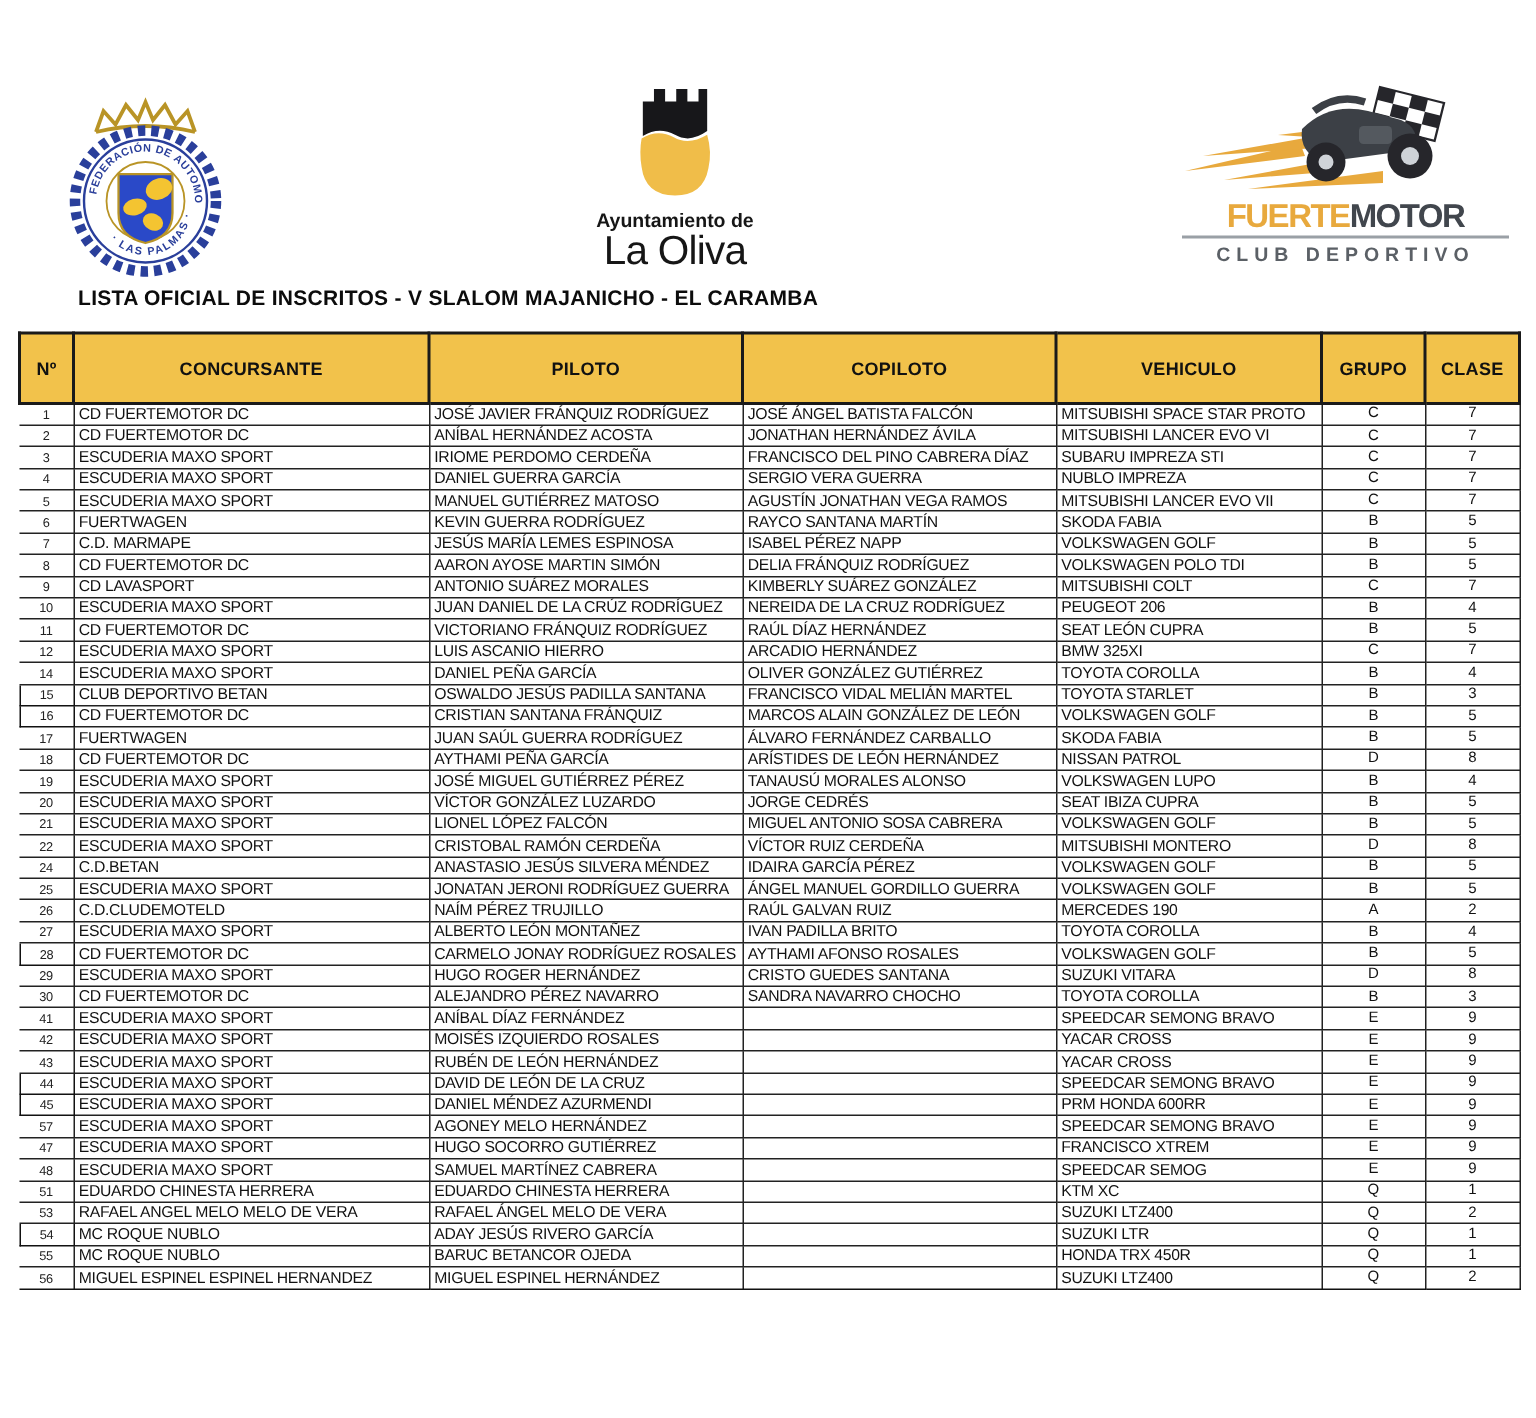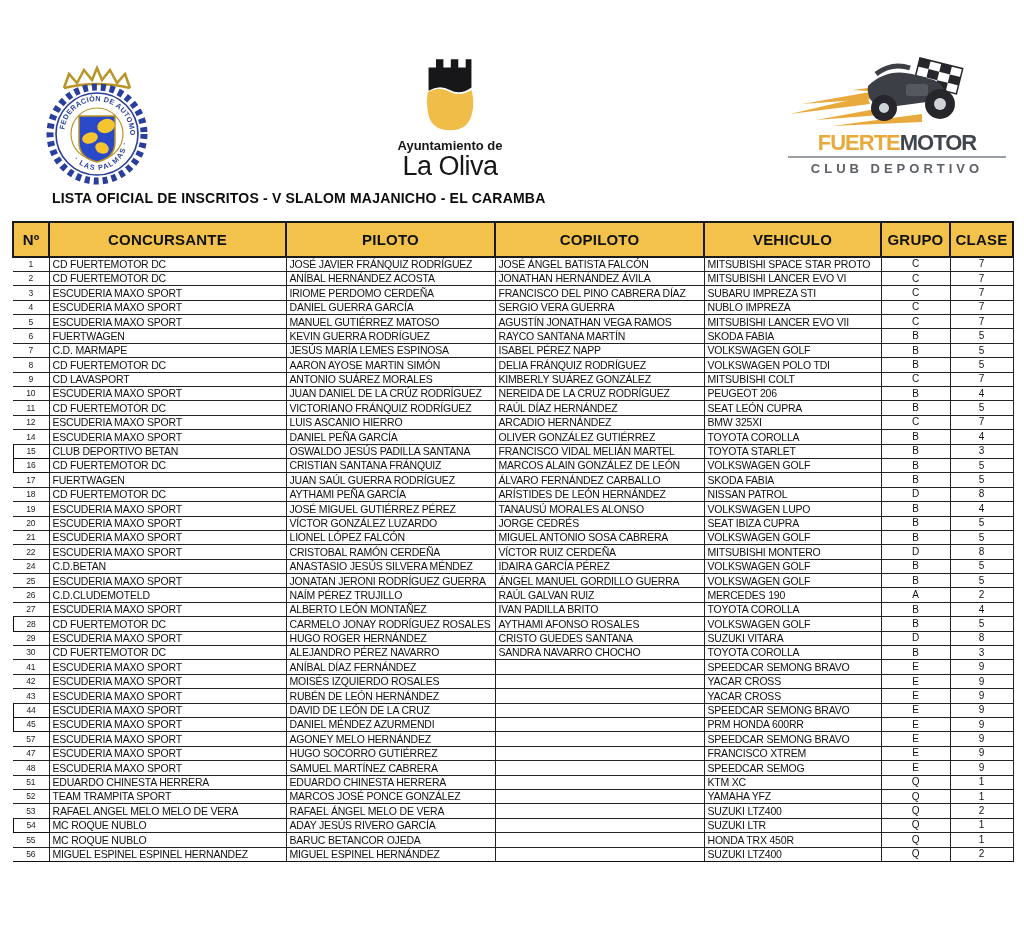--- a/index.html
+++ b/index.html
@@ -30,21 +30,21 @@
   .doc-title{position:absolute;left:52px;top:190px;font-size:14px;font-weight:bold;
     color:#0c0c0c;letter-spacing:0.2px;white-space:nowrap;}
 
   
   table.entries{position:absolute;left:12px;top:221px;width:1001px;
     border-collapse:collapse;table-layout:fixed;}
   col.w-num{width:36px;}col.w-con{width:237px;}col.w-pil{width:209px;}
   col.w-cop{width:209px;}col.w-veh{width:177px;}col.w-gru{width:69px;}col.w-cla{width:63px;}
 
   thead th{background:var(--header-bg);border:2px solid var(--border);
-    font-size:15px;font-weight:bold;color:#111;height:35px;text-align:center;
+    font-size:12px;font-weight:bold;color:#111;height:47px;text-align:center;
     letter-spacing:0.2px;}
   tbody td{border:1px solid #222;height:14.4px;font-size:10.5px;line-height:1;
     padding:0 3px;white-space:nowrap;overflow:hidden;letter-spacing:-0.2px;
     background:#fff;}
   tbody td.c-num{border-left:none;text-align:center;font-size:8.5px;color:#222;padding:0;}
   tbody td.c-grupo,tbody td.c-clase{text-align:center;font-size:10px;}
   tbody tr.boxed td.c-num{border:1.4px solid #111;}
   tbody tr:last-child td{border-bottom:1.6px solid #111;}
 </style>
 </head>
@@ -482,29 +482,20 @@
         <tr>
           <td class="c-num">51</td>
           <td class="c-concursante">EDUARDO CHINESTA HERRERA</td>
           <td class="c-piloto">EDUARDO CHINESTA HERRERA</td>
           <td class="c-copiloto"></td>
           <td class="c-vehiculo">KTM XC</td>
           <td class="c-grupo">Q</td>
           <td class="c-clase">1</td>
         </tr>
         <tr>
-          <td class="c-num">52</td>
-          <td class="c-concursante">TEAM TRAMPITA SPORT</td>
-          <td class="c-piloto">MARCOS JOSÉ PONCE GONZÁLEZ</td>
-          <td class="c-copiloto"></td>
-          <td class="c-vehiculo">YAMAHA YFZ</td>
-          <td class="c-grupo">Q</td>
-          <td class="c-clase">1</td>
-        </tr>
-        <tr>
           <td class="c-num">53</td>
           <td class="c-concursante">RAFAEL ANGEL MELO MELO DE VERA</td>
           <td class="c-piloto">RAFAEL ÁNGEL MELO DE VERA</td>
           <td class="c-copiloto"></td>
           <td class="c-vehiculo">SUZUKI LTZ400</td>
           <td class="c-grupo">Q</td>
           <td class="c-clase">2</td>
         </tr>
         <tr class="boxed">
           <td class="c-num">54</td>

